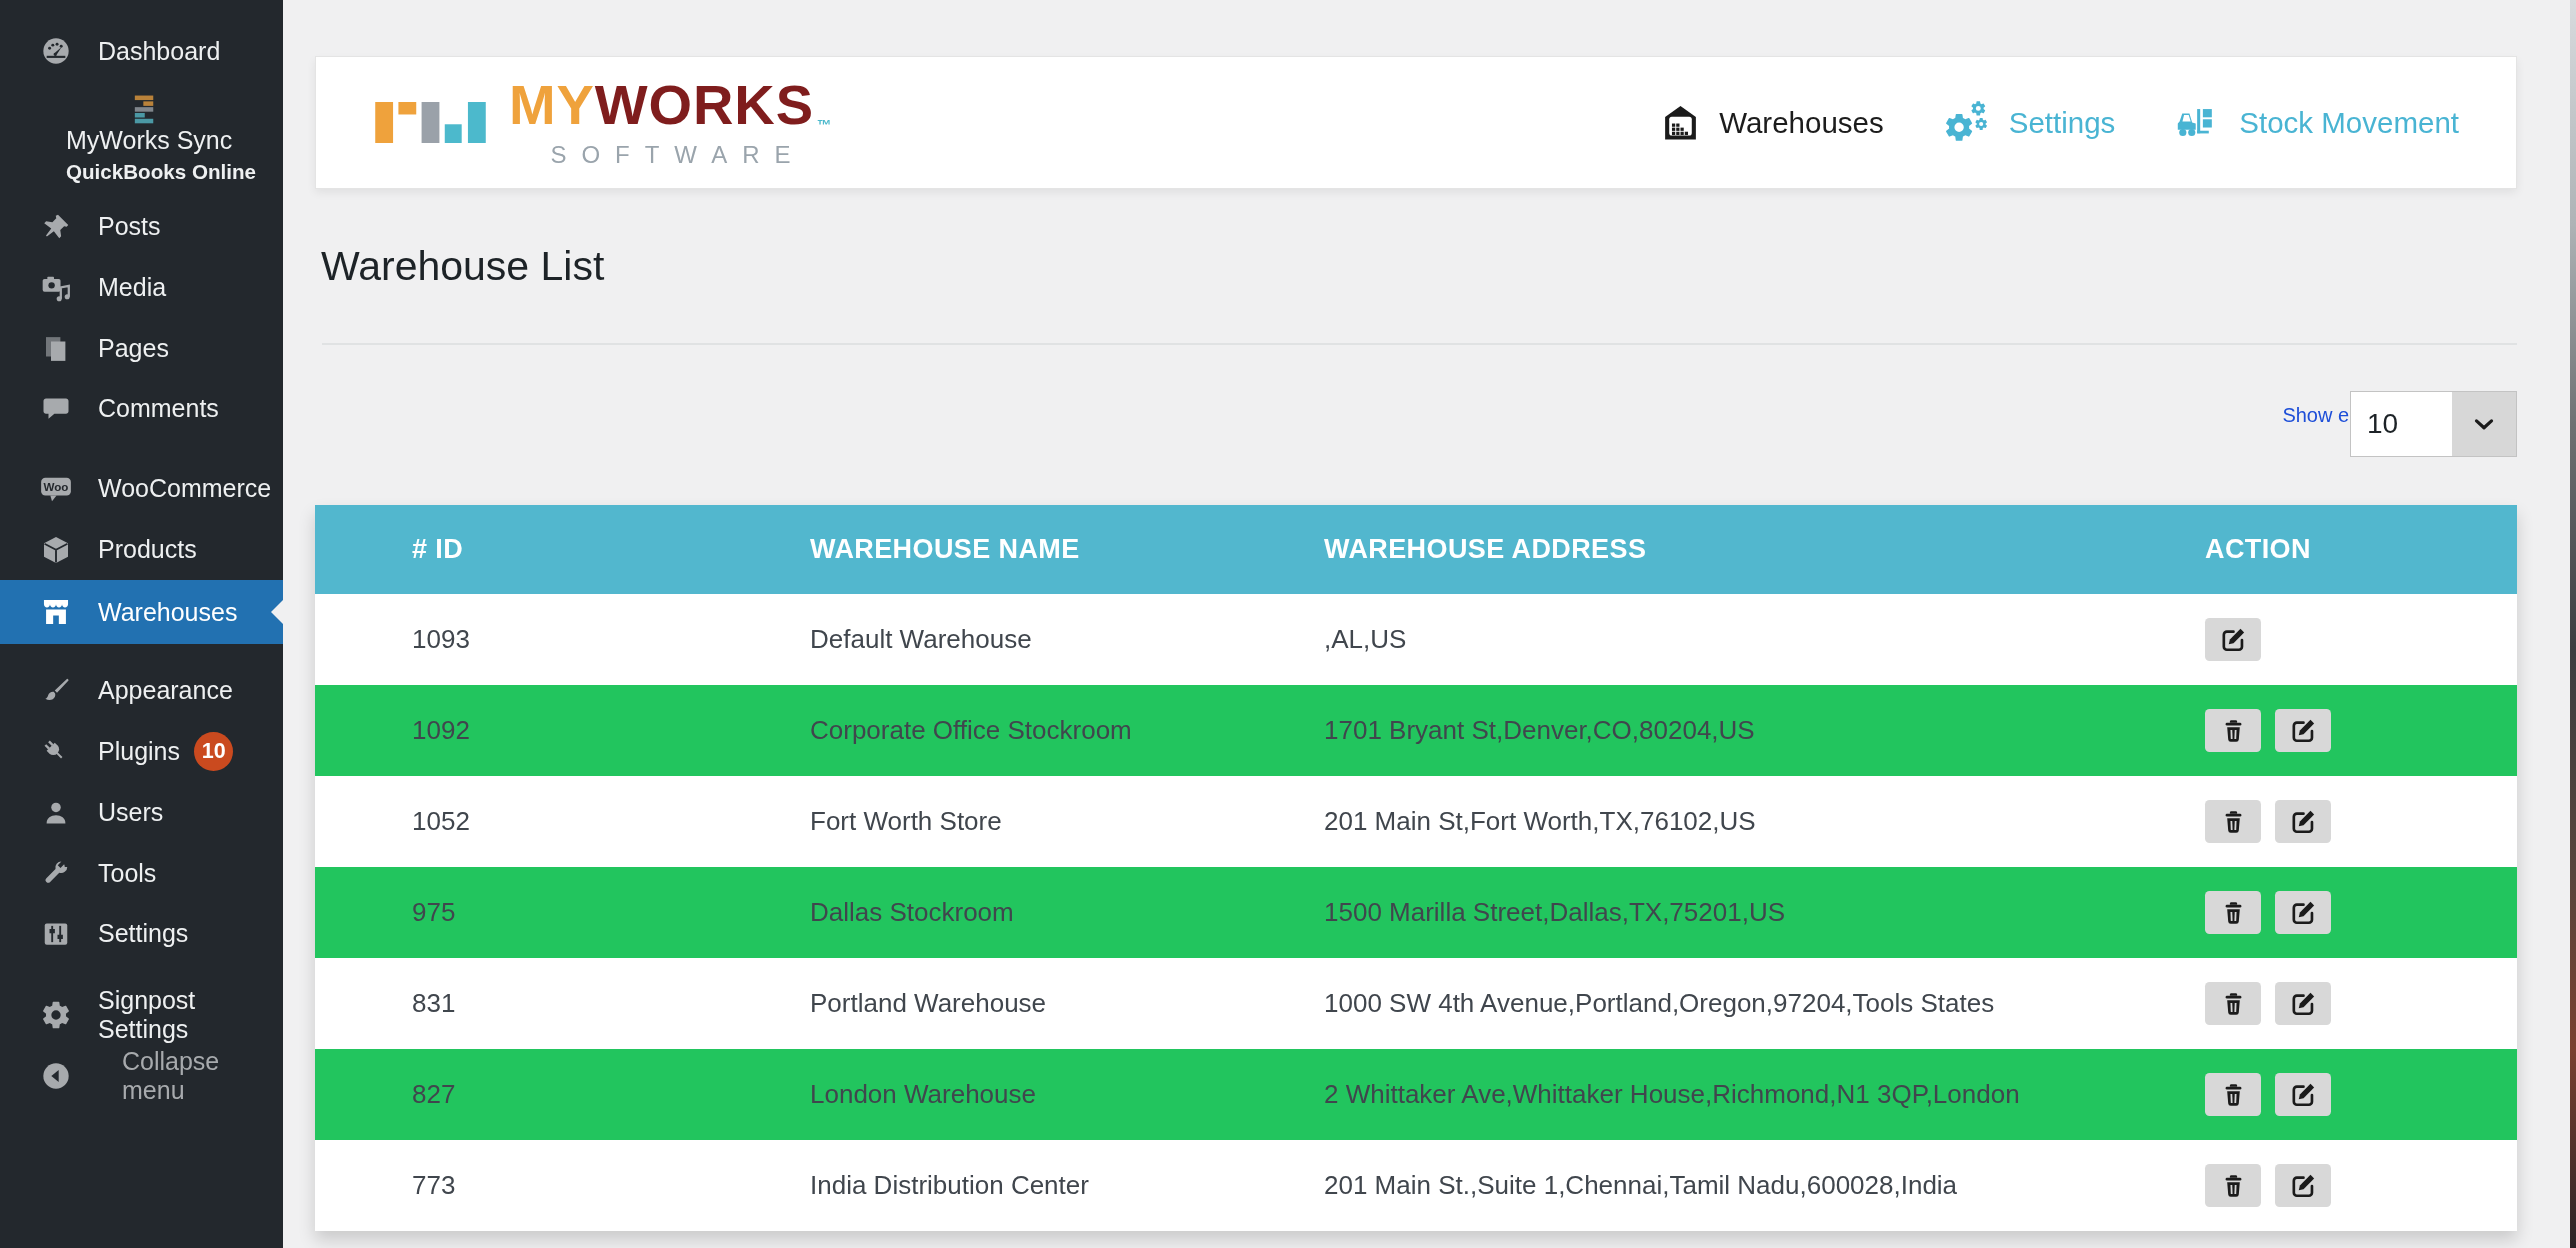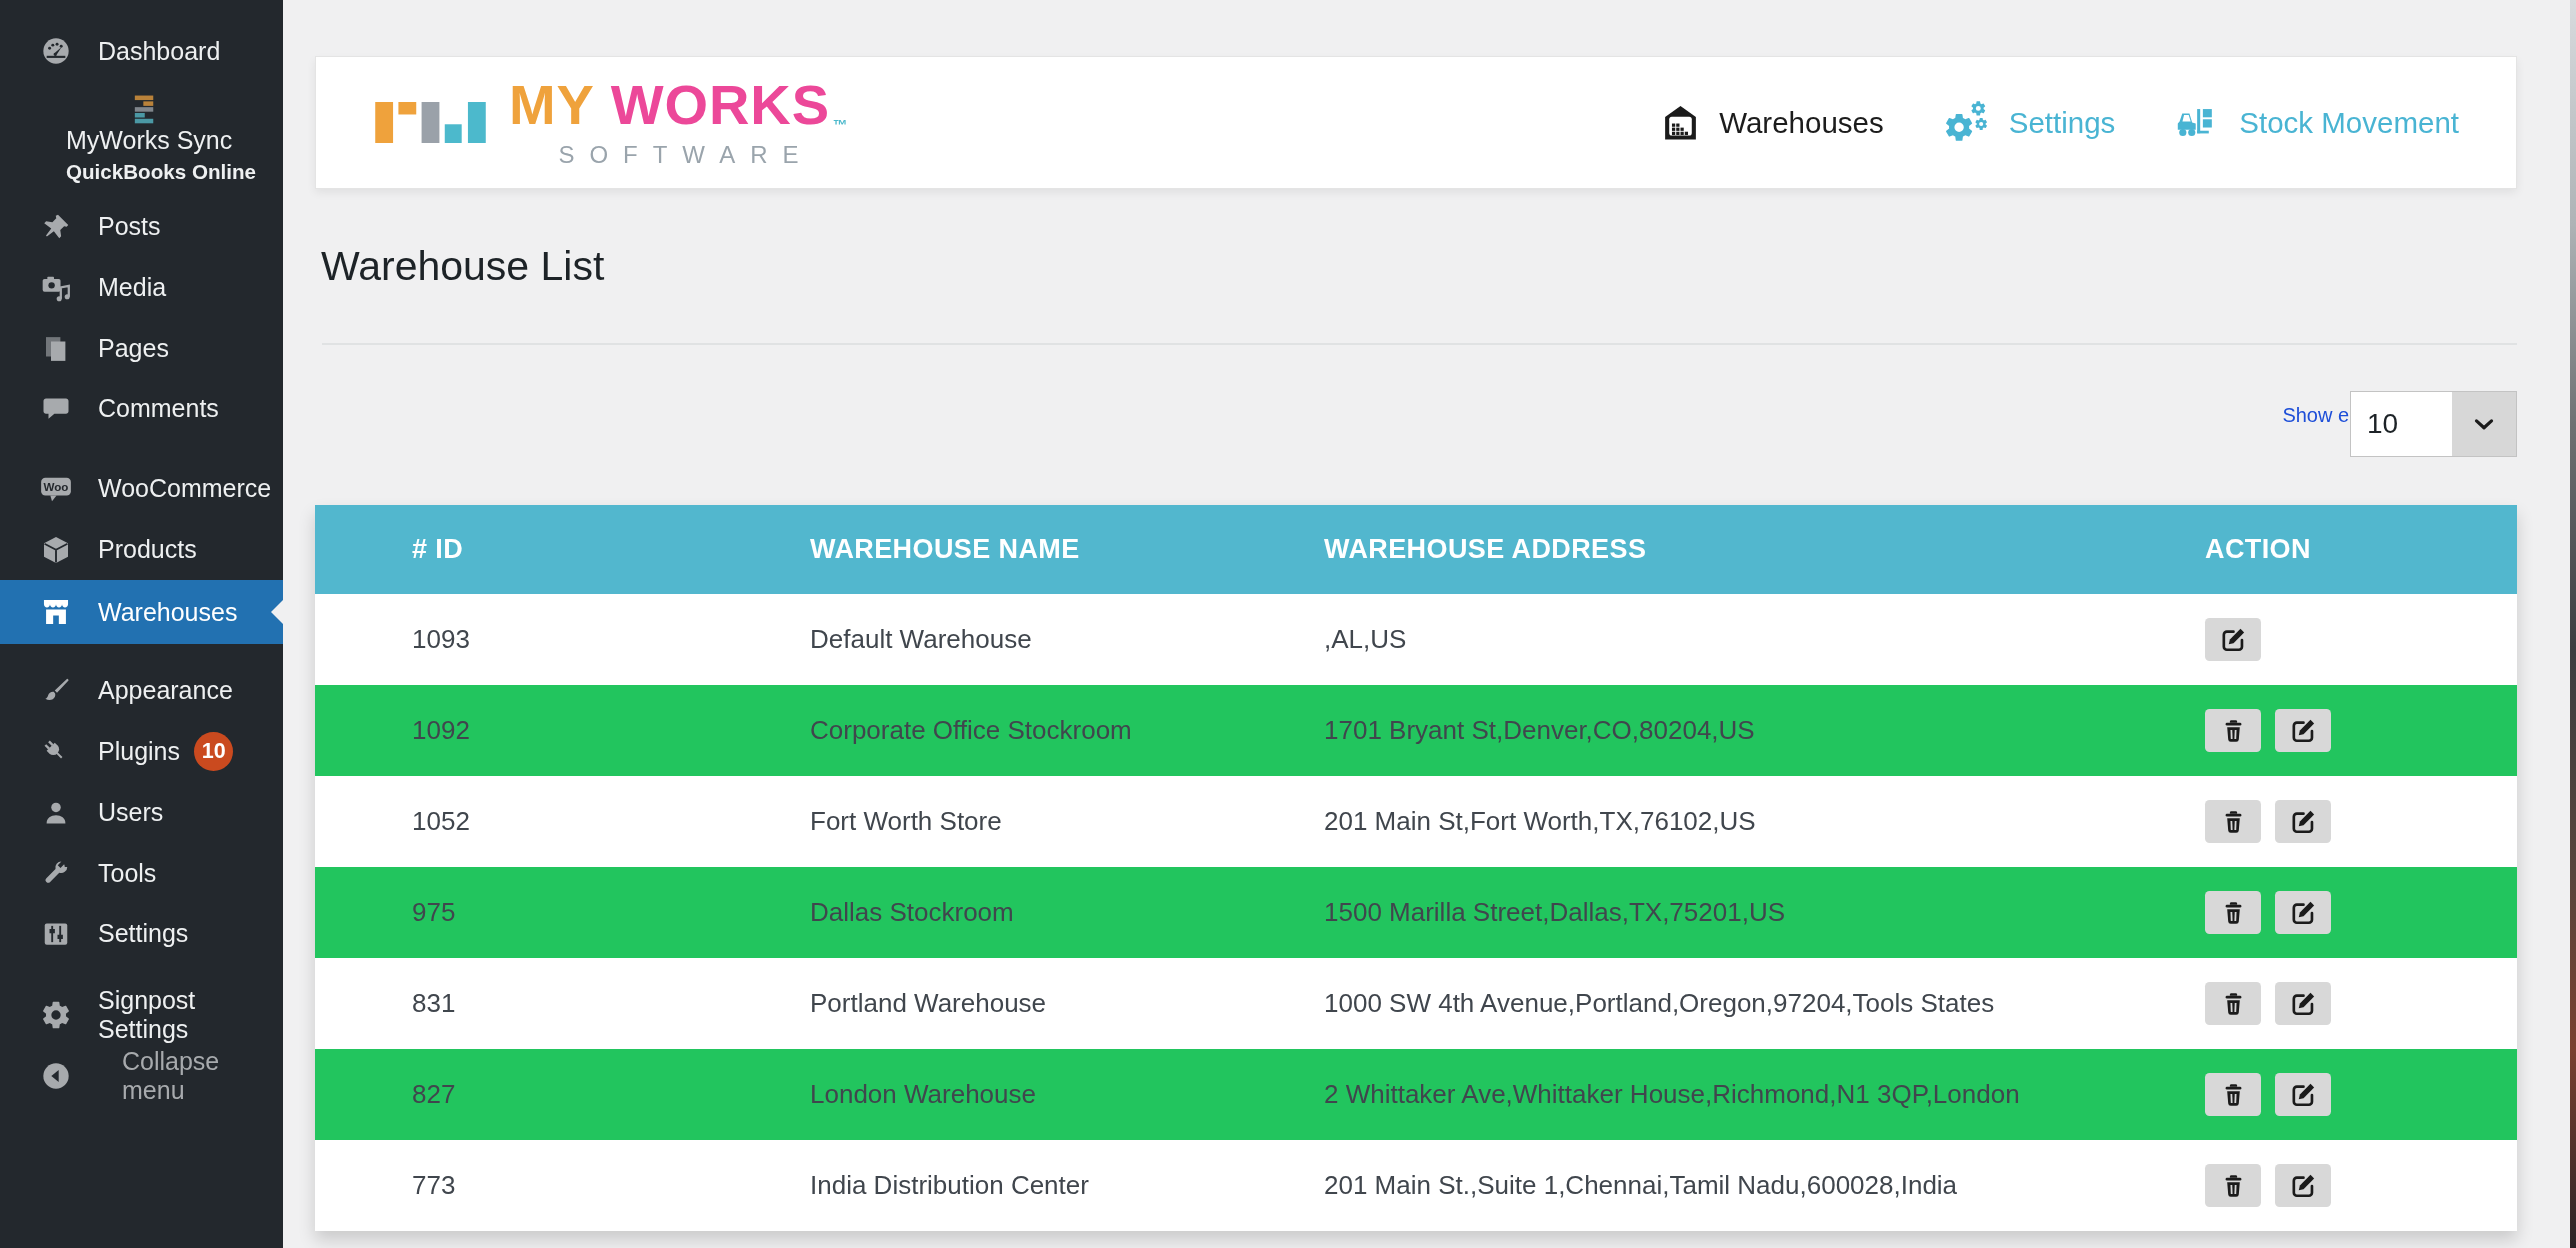--- a/index.html
+++ b/index.html
@@ -53,21 +53,21 @@
     position:absolute; left:32px; top:56px; width:2202px; height:133px;
     background:#fff; border:0.9px solid #e4e4e4;
     box-shadow:0 3.6px 9px rgba(0,0,0,.07);
     display:flex; align-items:center; padding:0 57px 0 59px;
   }
   .logo { display:flex; align-items:center; }
   .logo-mark { margin-right:23px; }
   .wordmark { display:flex; flex-direction:column; align-items:center; }
   .wordmark-top { font-size:56px; font-weight:800; letter-spacing:0.9px; line-height:1; display:flex; align-items:flex-start; }
   .wm-my { color:#efa23c; }
-  .wm-works { color:#ec4899;margin-left:16px; }
+  .wm-works { color:#7f1d1d; }
   .wm-tm { font-size:14.3px; color:#4cb9cc; align-self:flex-end; margin-left:2.7px; }
   .wordmark-sub { font-size:24px; color:#9aa4ac; letter-spacing:15px; margin-top:8px; text-indent:15px; }
 
   .top-nav { margin-left:auto; display:flex; align-items:center; gap:59px; }
   .nav-link { display:flex; align-items:center; gap:18px; font-size:29.5px; color:#49b4d3; cursor:pointer; }
   .nav-link.current { color:#1c1c1c; }
   .nav-ico { display:flex; align-items:center; }
 
   
   .page-title { position:absolute; left:38px; top:243px; font-size:41px; font-weight:400; color:#1d2327; }

